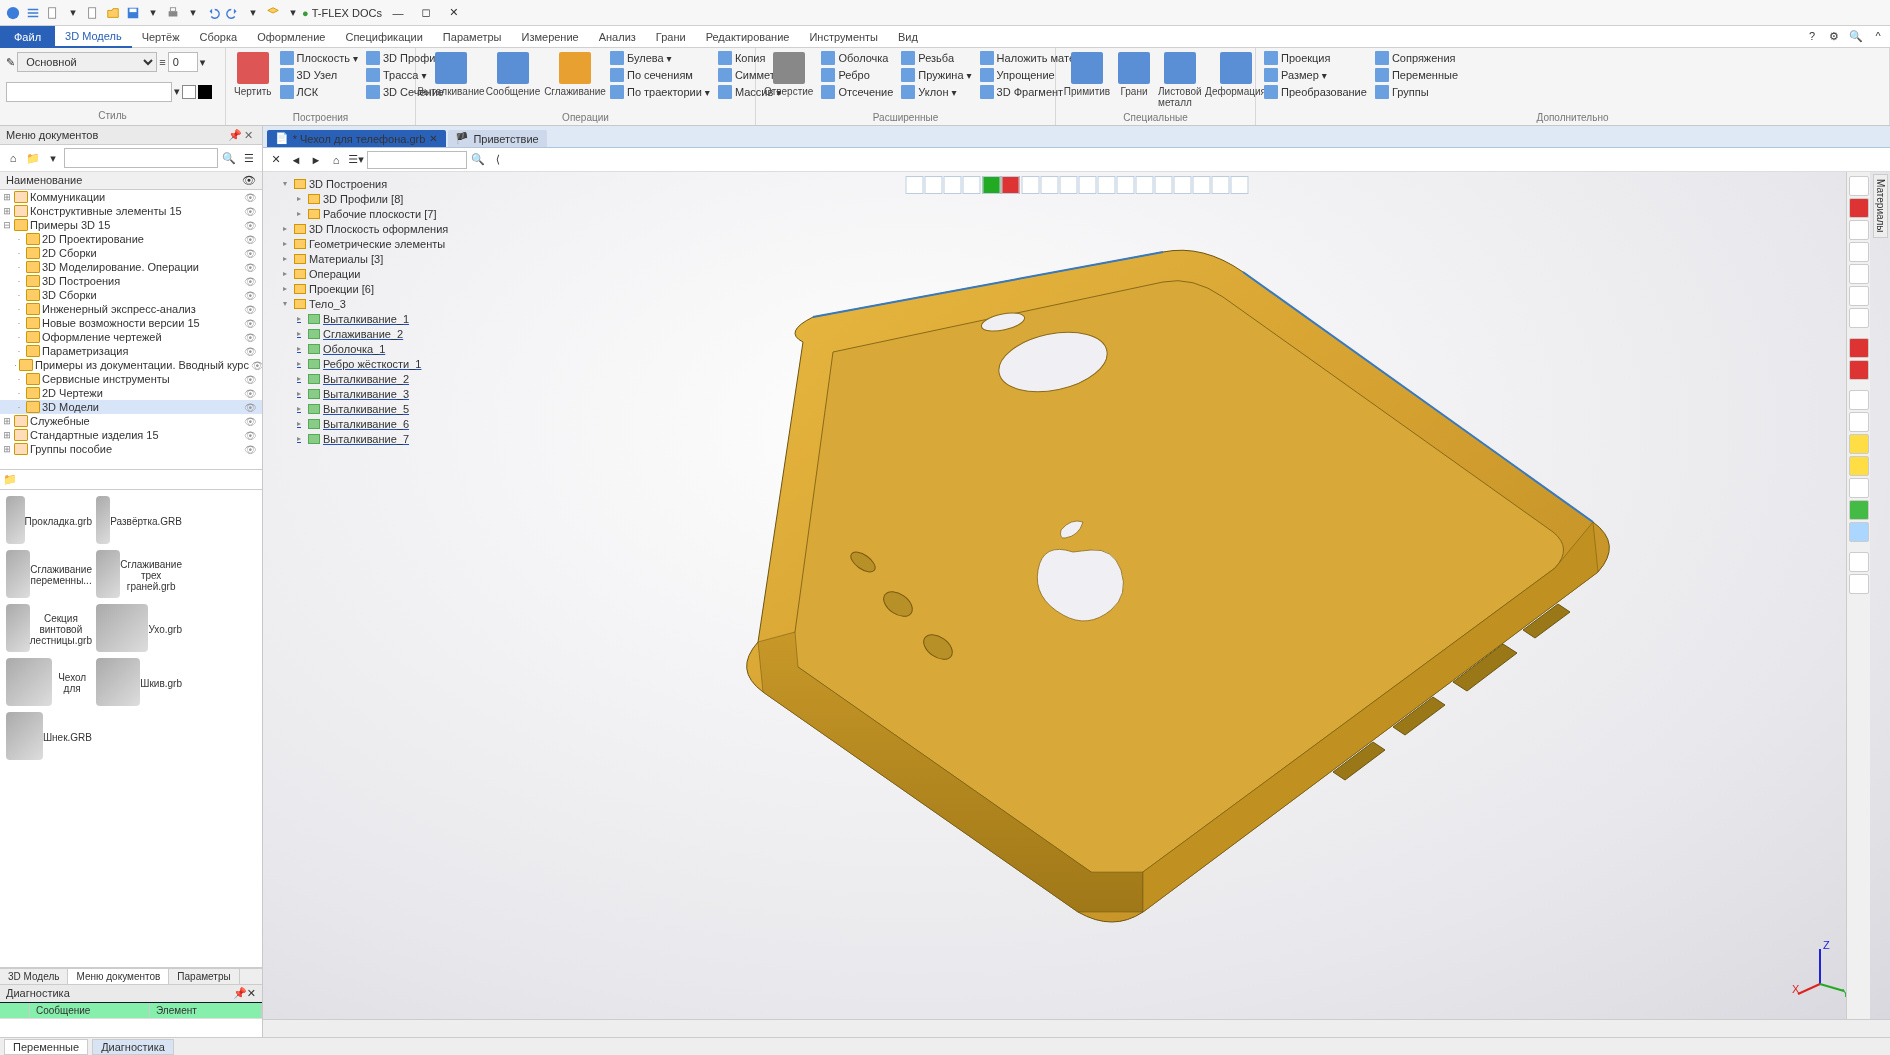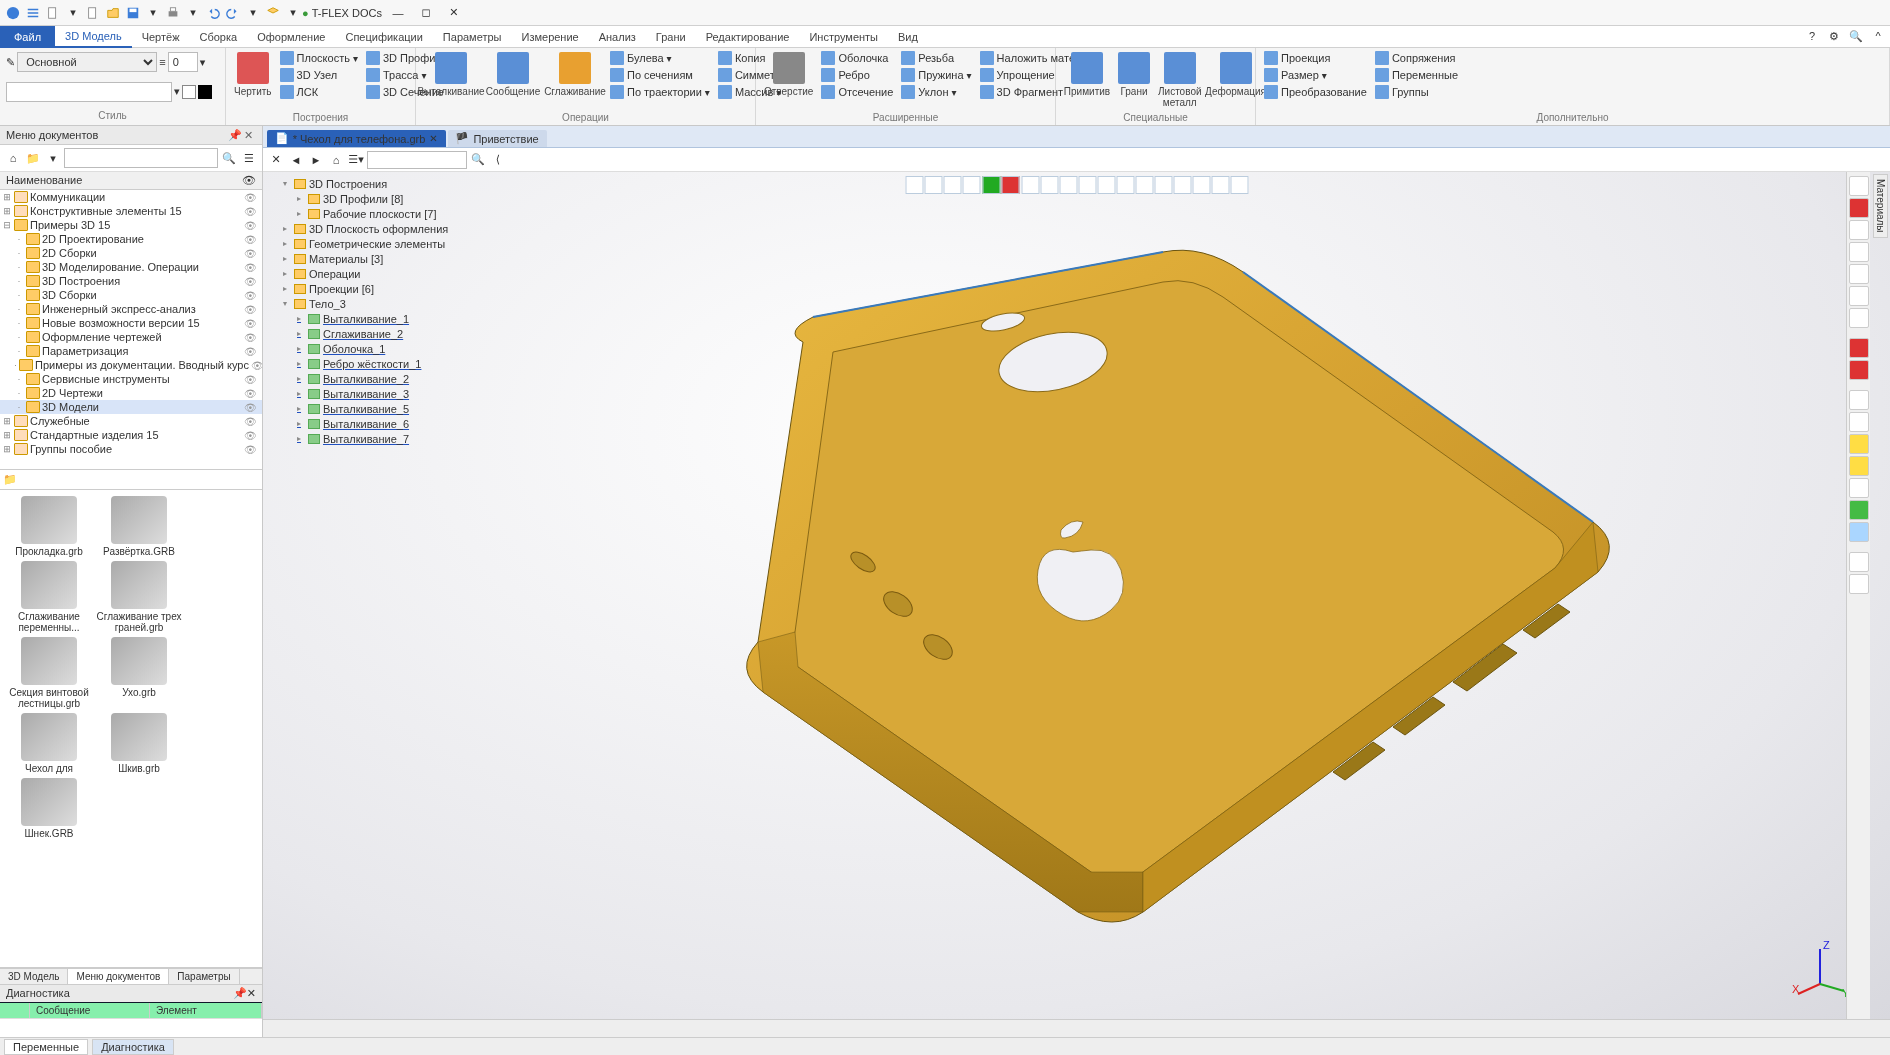--- a/index.html
+++ b/index.html
@@ -16,21 +16,21 @@
 .menubar .tab{padding:3px 10px;height:22px;display:flex;align-items:center;cursor:pointer;color:#444}
 .menubar .tab.active{background:#fff;color:#2a61b8;border-bottom:2px solid #2a61b8}
 .menubar .spacer{flex:1}
 .menubar .rightico{width:20px;height:20px;display:flex;align-items:center;justify-content:center;cursor:pointer;margin-right:2px}
 .ribbon{height:78px;background:#f5f5f5;display:flex;border-bottom:1px solid #c8c8c8}
 .rgroup{border-right:1px solid #d8d8d8;padding:2px 6px;display:flex;flex-direction:column;justify-content:space-between}
 .rgroup .gbody{display:flex;align-items:flex-start;gap:4px;flex:1}
 .rgroup .glabel{text-align:center;font-size:10px;color:#777;padding-top:1px}
 .bigbtn{display:flex;flex-direction:column;align-items:center;width:58px;padding:2px;cursor:pointer}
 .bigbtn .bicon{width:32px;height:32px;background:#5a8fd6;border-radius:2px;margin-bottom:2px}
-.bigbtn .blbl{font-size:10px;text-align:center;color:#444}
+.bigbtn .blbl{font-size:10px;color:#444}
 .smbtn{display:flex;align-items:center;gap:3px;padding:1px 2px;cursor:pointer;font-size:10px;white-space:nowrap}
 .smbtn .sicon{width:14px;height:14px;background:#6aa0e0;border-radius:1px;flex-shrink:0}
 .smcol{display:flex;flex-direction:column;gap:1px}
 .stylegroup{padding:4px 6px}
 .stylegroup select,.stylegroup input{height:20px;border:1px solid #bbb;font-size:11px;padding:0 4px}
 .main{display:flex;height:calc(1055px - 26px - 22px - 78px - 18px)}
 .leftpanel{width:263px;background:#fff;border-right:1px solid #c8c8c8;display:flex;flex-direction:column}
 .panelhdr{background:#eaeaea;padding:3px 6px;font-size:12px;color:#2a61b8;display:flex;align-items:center;justify-content:space-between;border-bottom:1px solid #ccc}
 .panelhdr .hbtns{display:flex;gap:4px}
 .panelhdr .hbtn{width:12px;height:12px;cursor:pointer;color:#666}
@@ -39,21 +39,21 @@
 .toolbar2 .tbtn{width:18px;height:18px;cursor:pointer;display:flex;align-items:center;justify-content:center}
 .colhdr{background:#f0f0f0;padding:2px 6px;font-size:10px;border-bottom:1px solid #ccc;display:flex;justify-content:space-between}
 .doctree{flex:0 0 280px;overflow-y:auto;font-size:11px;border-bottom:1px solid #ccc}
 .doctree .node{padding:1px 2px;display:flex;align-items:center;gap:2px;cursor:pointer;white-space:nowrap}
 .doctree .tgl{width:10px;text-align:center;color:#888;font-size:9px}
 .doctree .fico{width:14px;height:12px;background:#fc6;border:1px solid #c90;border-radius:1px;flex-shrink:0}
 .doctree .fico.closed{background:#fdb}
 .doctree .ind0{padding-left:2px}.doctree .ind1{padding-left:14px}
 .doctree .eye{margin-left:auto;width:16px;color:#999;font-size:10px}
 .thumbs{flex:1;overflow-y:auto;padding:6px;display:flex;flex-wrap:wrap;gap:4px;border-bottom:1px solid #ccc;align-content:flex-start}
-.thumb{width:86px;display:flex;flex-direction:column;align-items:center;cursor:pointer}
+.thumb{width:86px;display:flex;flex-direction:row;align-items:center;cursor:pointer}
 .thumb .timg{width:56px;height:48px;background:linear-gradient(135deg,#aaa,#ddd);border-radius:4px;margin-bottom:2px}
 .thumb .tlbl{font-size:10px;text-align:center;line-height:1.1}
 .bottomtabs{display:flex;background:#eee;border-top:1px solid #ccc}
 .bottomtabs .btab{padding:2px 8px;font-size:10px;cursor:pointer;border-right:1px solid #ccc}
 .bottomtabs .btab.active{background:#fff}
 .diag{border-top:1px solid #ccc}
 .diag .dhdr{background:#eaeaea;padding:2px 6px;font-size:12px;color:#2a61b8;display:flex;justify-content:space-between}
 .diag .dcols{display:flex;background:#86efac;border-bottom:1px solid #ddd;border-top:1px solid #0f172a}
 .diag .dcol{padding:2px 6px;font-size:10px;border-right:1px solid #ccc}
 .canvas-area{flex:1;position:relative;display:flex;flex-direction:column}

